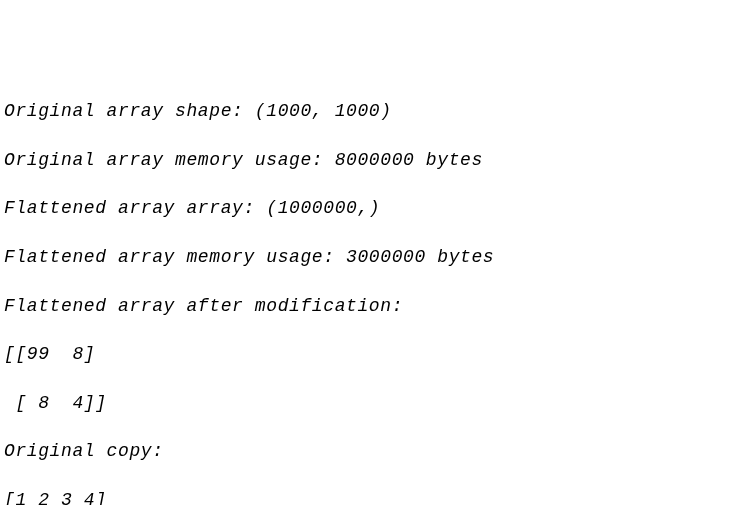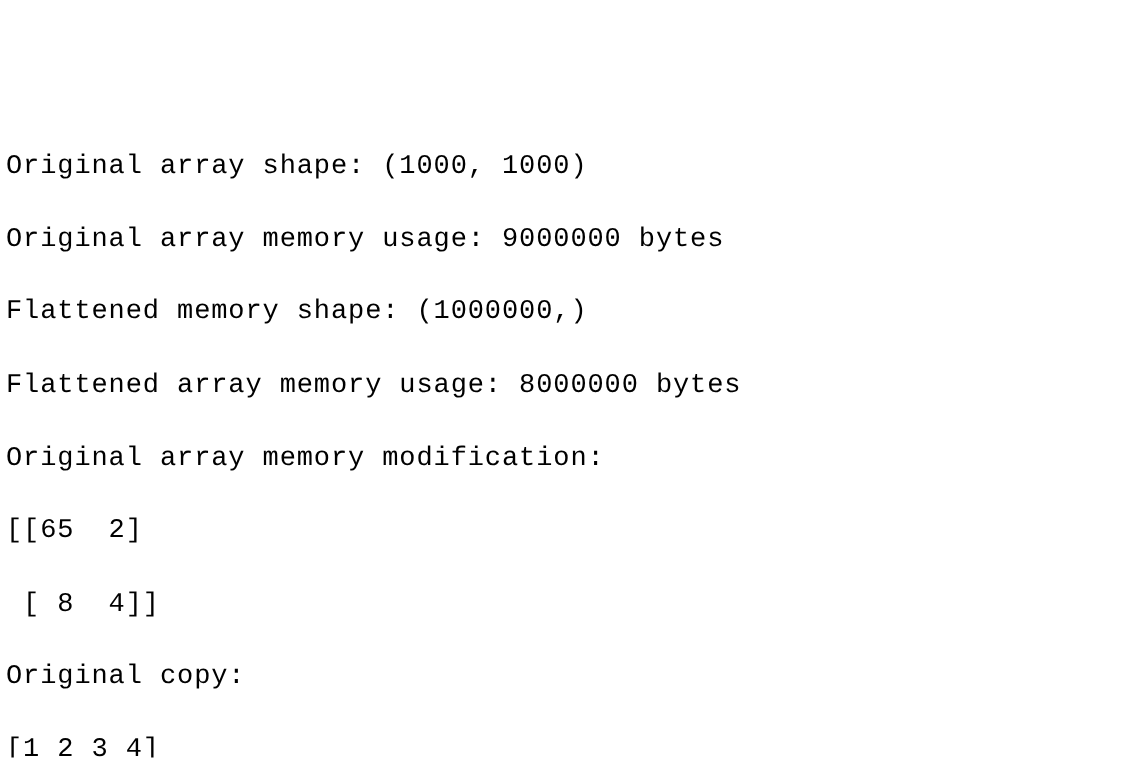--- a/index.html
+++ b/index.html
@@ -1,18 +1,19 @@
 <!DOCTYPE html>
 <html><head>
   <meta charset="utf-8">
   <style>
     * {
       margin: 0;
       padding: 0;
       box-sizing: border-box;
+      font-style: italic;
     }
     body {
       font-family: "Courier New", "Consolas", monospace;
       font-size: 18px;
       line-height: 1.35;
       background: #ffffff;
       color: #000000;
       padding: 2px 4px;
       white-space: pre;
       letter-spacing: 0.6px;
@@ -23,25 +24,25 @@
     .line {
       display: block;
     }
   </style>
 </head>
 <body>
 
 
 
 <span class="line">Original array shape: (1000, 1000)</span>
-<span class="line">Original array memory usage: 9000000 bytes</span>
-<span class="line">Flattened memory shape: (1000000,)</span>
-<span class="line">Flattened array memory usage: 8000000 bytes</span>
-<span class="line">Original array memory modification:</span>
-<span class="line">[[65  2]</span>
+<span class="line">Original array memory usage: 8000000 bytes</span>
+<span class="line">Flattened array array: (1000000,)</span>
+<span class="line">Flattened array memory usage: 3000000 bytes</span>
+<span class="line">Flattened array after modification:</span>
+<span class="line">[[99  8]</span>
 <span class="line"> [ 8  4]]</span>
 <span class="line">Original copy:</span>
 <span class="line">[1 2 3 4]</span>
 
 
 
 
 
 
 

